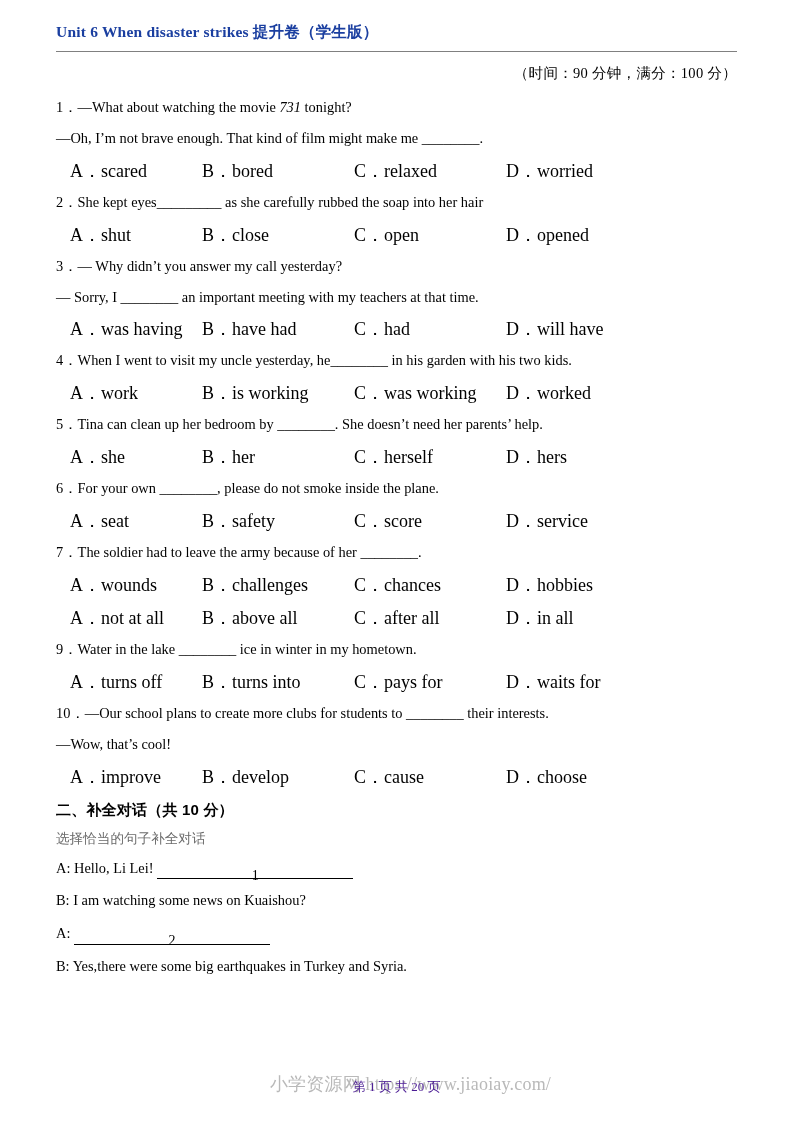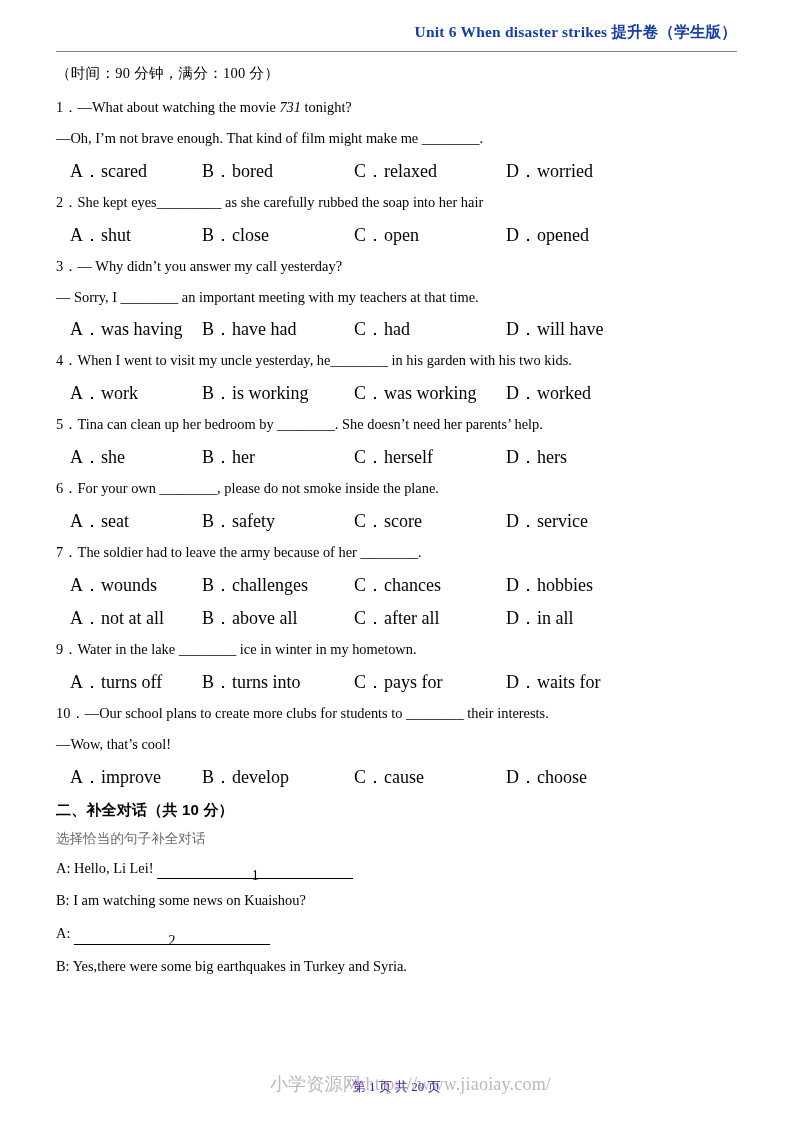--- a/index.html
+++ b/index.html
@@ -15,36 +15,36 @@
     color: #000000;
   }
   .page {
     position: relative;
     width: 793px;
     height: 1122px;
     box-sizing: border-box;
     padding: 0 56px;
   }
   .doc-title {
-    text-align: right;
+    text-align: left;
     color: #1b3fa0;
     font-family: "Liberation Serif", serif;
     font-weight: bold;
     font-size: 15.5px;
     letter-spacing: 0.2px;
     padding-top: 22px;
     padding-bottom: 8px;
   }
   .title-rule {
     border-top: 1px solid #808080;
     margin: 0 0 12px 0;
     height: 0;
   }
   .subtitle {
-    text-align: left;
+    text-align: right;
     font-size: 14.5px;
     margin-bottom: 14px;
     letter-spacing: 0.3px;
   }
   .section-head {
     font-family: "Liberation Sans", sans-serif;
     font-weight: bold;
     font-size: 15px;
     margin: 12px 0 10px 0;
     letter-spacing: 0.2px;

